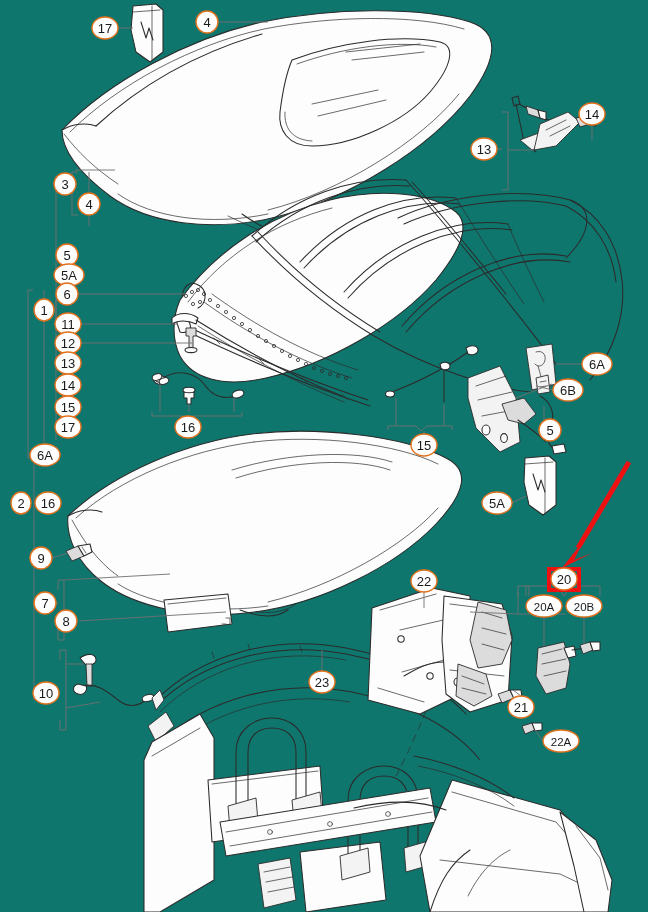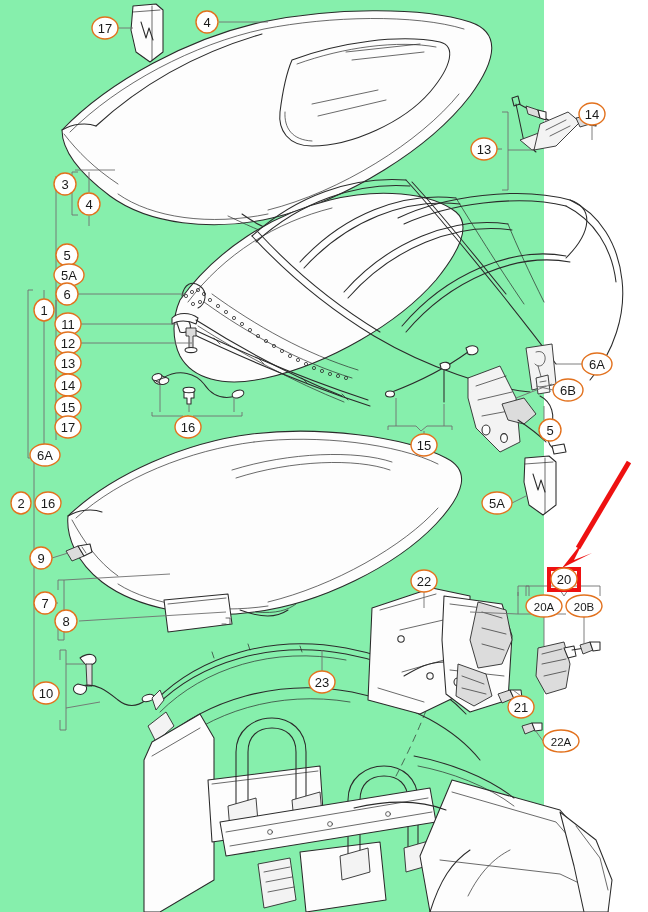--- a/index.html
+++ b/index.html
@@ -1,18 +1,18 @@
 <!DOCTYPE html>
 <html><head>
 <meta charset="utf-8">
 <style>
   html,body{margin:0;padding:0;background:#ffffff;}
   body{width:648px;height:912px;overflow:hidden;
        font-family:"Liberation Sans", sans-serif;}
-  #stage{position:relative;width:544px;height:912px;background:#86efac;}
+  #stage{position:relative;width:648px;height:912px;background:#0f766e;}
   svg.layer{position:absolute;left:0;top:0;width:648px;height:912px;}
   .callout-text{font-family:"Liberation Sans", sans-serif;font-size:13px;
                 fill:#1a1a1a;text-anchor:middle;dominant-baseline:central;}
   .callout-text.small{font-size:11.5px;}
   .ell{fill:#ffffff;stroke:#E2711D;stroke-width:1.4;}
   .ln{fill:none;stroke:#6f6f6f;stroke-width:0.9;}
   .brk{fill:none;stroke:#6f6f6f;stroke-width:0.9;stroke-linejoin:round;}
   .dr{fill:none;stroke:#2b2b2b;stroke-width:1.05;stroke-linejoin:round;stroke-linecap:round;}
   .dr-t{fill:none;stroke:#2b2b2b;stroke-width:0.7;stroke-linejoin:round;stroke-linecap:round;}
   .dr-f{fill:#fdfdfd;stroke:#2b2b2b;stroke-width:1.05;stroke-linejoin:round;}

